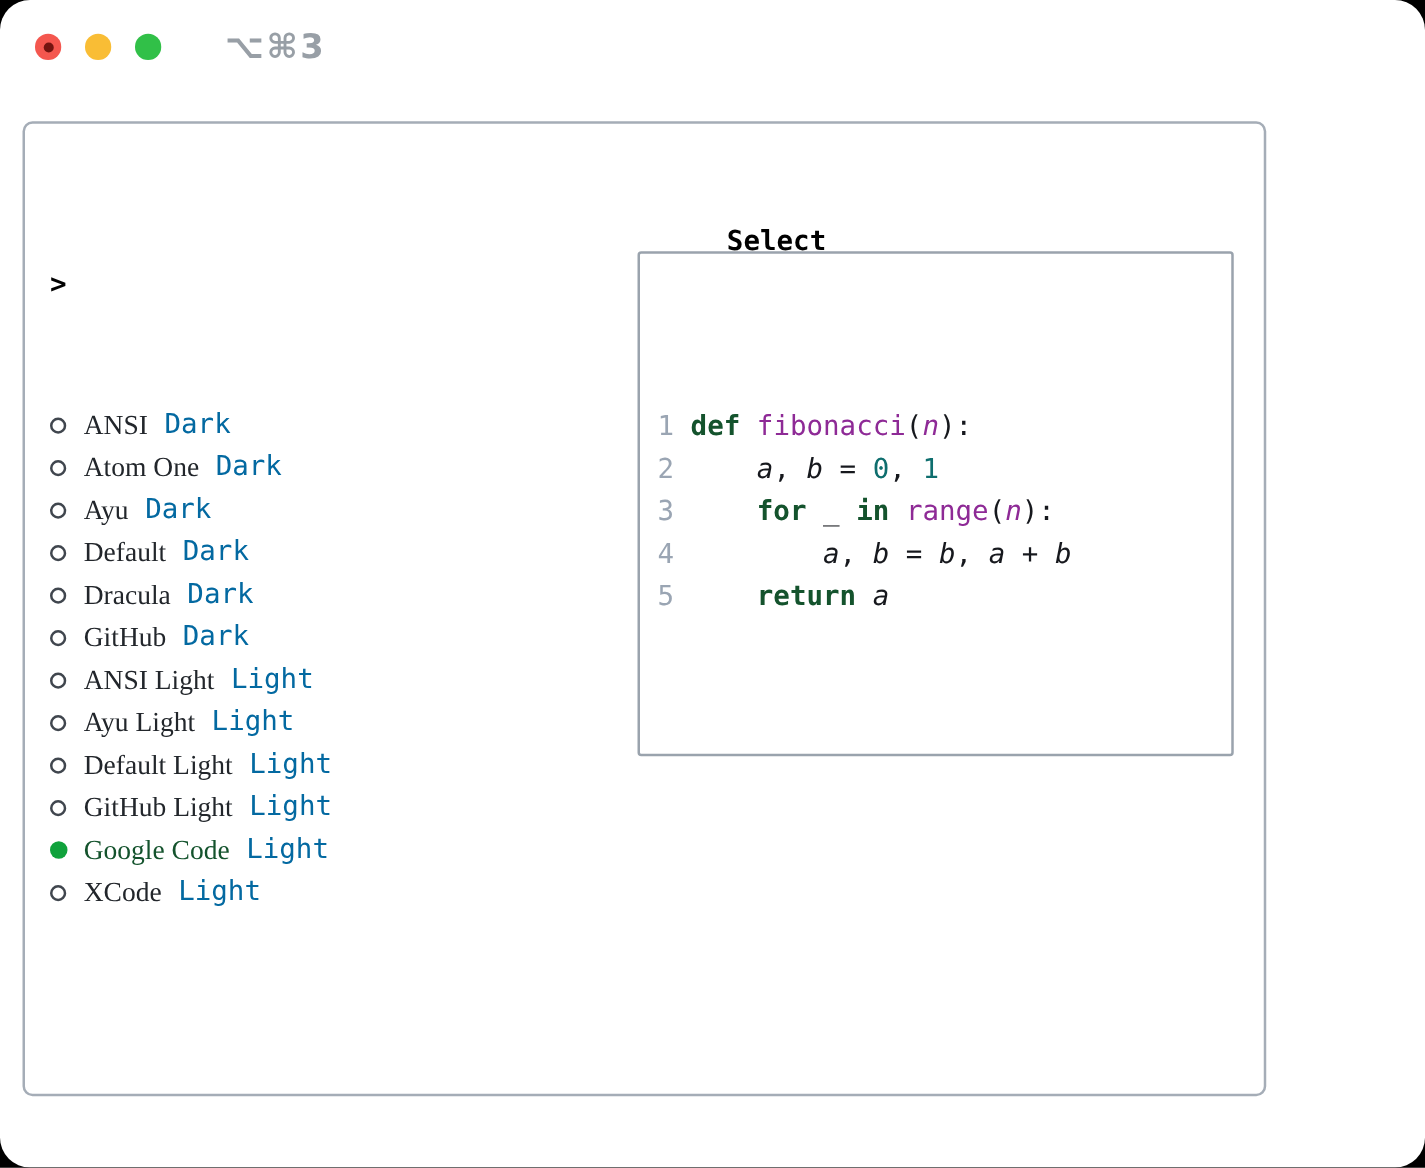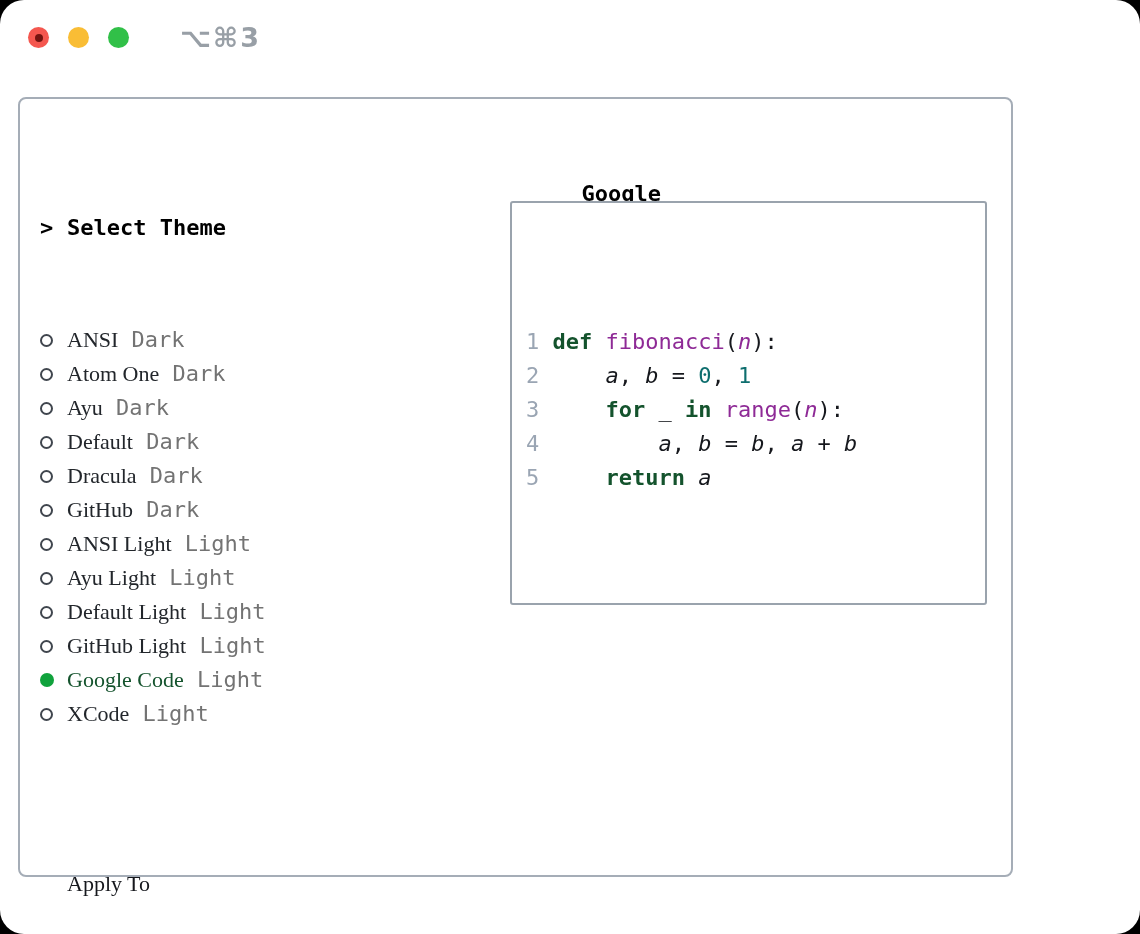--- a/index.html
+++ b/index.html
@@ -27,21 +27,21 @@
   .mono{font-size:22px;line-height:34px;white-space:pre;}
   .left-col{position:absolute;left:20px;top:44px;}
   .right-col{position:absolute;left:482px;top:44px;}
   .row{display:flex;align-items:center;}
   .marker{width:27px;display:inline-flex;align-items:center;flex:none;}
   .circle-outline{width:13px;height:13px;box-sizing:border-box;border:2px solid #40464e;border-radius:50%;}
   .circle-filled{width:14px;height:14px;border-radius:50%;background:#10a23c;}
   .hdr{font-weight:bold;color:#000;}
   .hdr-row{margin-bottom:10px;}
   .opt-name{color:#22262b;font-family:Liberation Serif, serif;}
-  .opt-tag{color:#737373;margin-left:1ch;}
+  .opt-tag{color:#0369a1;margin-left:1ch;}
   .selected .opt-name{color:#14532d;}
   .apply-hdr{margin-top:34px;}
   .apply-hdr .opt-name{color:#16181d;}
   
   .preview-box{
     position:absolute;left:490px;top:102px;width:477px;height:404px;
     box-sizing:border-box;border:2px solid #9aa3ad;border-radius:3px;background:#fff;
     padding:54px 10px 0 14px;overflow:hidden;
   }
   .gutter{color:#9aa5b3;width:1ch;margin-right:1ch;flex:none;}
@@ -67,35 +67,30 @@
     <div class="tl tl-yellow"></div>
     <div class="tl tl-green"></div>
     <div class="shortcut">⌥⌘3</div>
   </div>
 
   <div class="panel">
 
     <div class="left-col mono">
       <div class="row hdr-row">
         <span class="marker hdr">&gt;</span>
-        <span class="hdr">Select Theme</span>
       </div>
       <div id="theme-list"><div class="row"><span class="marker"><span class="circle-outline"></span></span><span class="opt-name">ANSI</span><span class="opt-tag">Dark</span></div><div class="row"><span class="marker"><span class="circle-outline"></span></span><span class="opt-name">Atom One</span><span class="opt-tag">Dark</span></div><div class="row"><span class="marker"><span class="circle-outline"></span></span><span class="opt-name">Ayu</span><span class="opt-tag">Dark</span></div><div class="row"><span class="marker"><span class="circle-outline"></span></span><span class="opt-name">Default</span><span class="opt-tag">Dark</span></div><div class="row"><span class="marker"><span class="circle-outline"></span></span><span class="opt-name">Dracula</span><span class="opt-tag">Dark</span></div><div class="row"><span class="marker"><span class="circle-outline"></span></span><span class="opt-name">GitHub</span><span class="opt-tag">Dark</span></div><div class="row"><span class="marker"><span class="circle-outline"></span></span><span class="opt-name">ANSI Light</span><span class="opt-tag">Light</span></div><div class="row"><span class="marker"><span class="circle-outline"></span></span><span class="opt-name">Ayu Light</span><span class="opt-tag">Light</span></div><div class="row"><span class="marker"><span class="circle-outline"></span></span><span class="opt-name">Default Light</span><span class="opt-tag">Light</span></div><div class="row"><span class="marker"><span class="circle-outline"></span></span><span class="opt-name">GitHub Light</span><span class="opt-tag">Light</span></div><div class="row selected"><span class="marker"><span class="circle-filled"></span></span><span class="opt-name">Google Code</span><span class="opt-tag">Light</span></div><div class="row"><span class="marker"><span class="circle-outline"></span></span><span class="opt-name">XCode</span><span class="opt-tag">Light</span></div></div>
 
-      <div class="row apply-hdr">
-        <span class="marker"></span>
-        <span class="opt-name">Apply To</span>
-      </div>
       
 
       
     </div>
 
     <div class="right-col mono">
-      <span class="hdr">Google</span>
+      <span class="hdr">Select</span>
     </div>
 
     <div class="preview-box mono">
       <div id="code-lines"><div class="code-row"><span class="gutter">1</span><span><span class="tok-kw">def</span><span class="tok-pl"> </span><span class="tok-fn">fibonacci</span><span class="tok-pl">(</span><span class="tok-pvar">n</span><span class="tok-pl">):</span></span></div><div class="code-row"><span class="gutter">2</span><span><span class="tok-pl">    </span><span class="tok-var">a</span><span class="tok-pl">, </span><span class="tok-var">b</span><span class="tok-pl"> = </span><span class="tok-lit">0</span><span class="tok-pl">, </span><span class="tok-lit">1</span></span></div><div class="code-row"><span class="gutter">3</span><span><span class="tok-pl">    </span><span class="tok-kw">for</span><span class="tok-pl"> </span><span class="tok-var">_</span><span class="tok-pl"> </span><span class="tok-kw">in</span><span class="tok-pl"> </span><span class="tok-fn">range</span><span class="tok-pl">(</span><span class="tok-pvar">n</span><span class="tok-pl">):</span></span></div><div class="code-row"><span class="gutter">4</span><span><span class="tok-pl">        </span><span class="tok-var">a</span><span class="tok-pl">, </span><span class="tok-var">b</span><span class="tok-pl"> = </span><span class="tok-var">b</span><span class="tok-pl">, </span><span class="tok-var">a</span><span class="tok-pl"> + </span><span class="tok-var">b</span></span></div><div class="code-row"><span class="gutter">5</span><span><span class="tok-pl">    </span><span class="tok-kw">return</span><span class="tok-pl"> </span><span class="tok-var">a</span></span></div></div>
       <div id="diff-lines" class="diff-block"><div class="code-row"><span class="gutter">1</span><span class="diff-context">      This is a context line.</span></div></div>
     </div>
 
   </div>
 </div>
 

